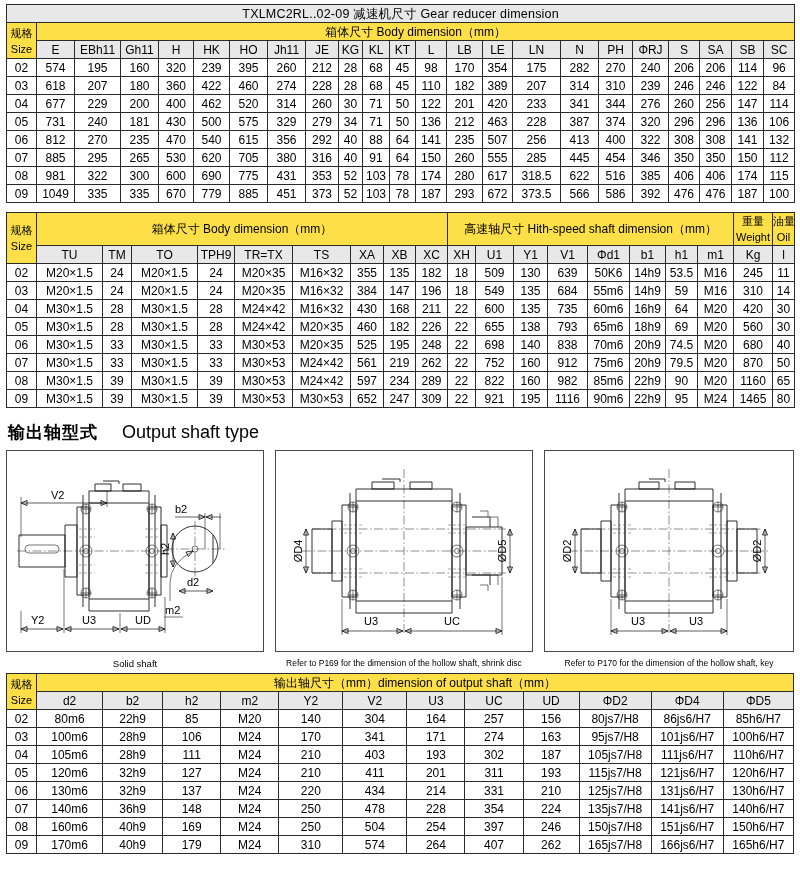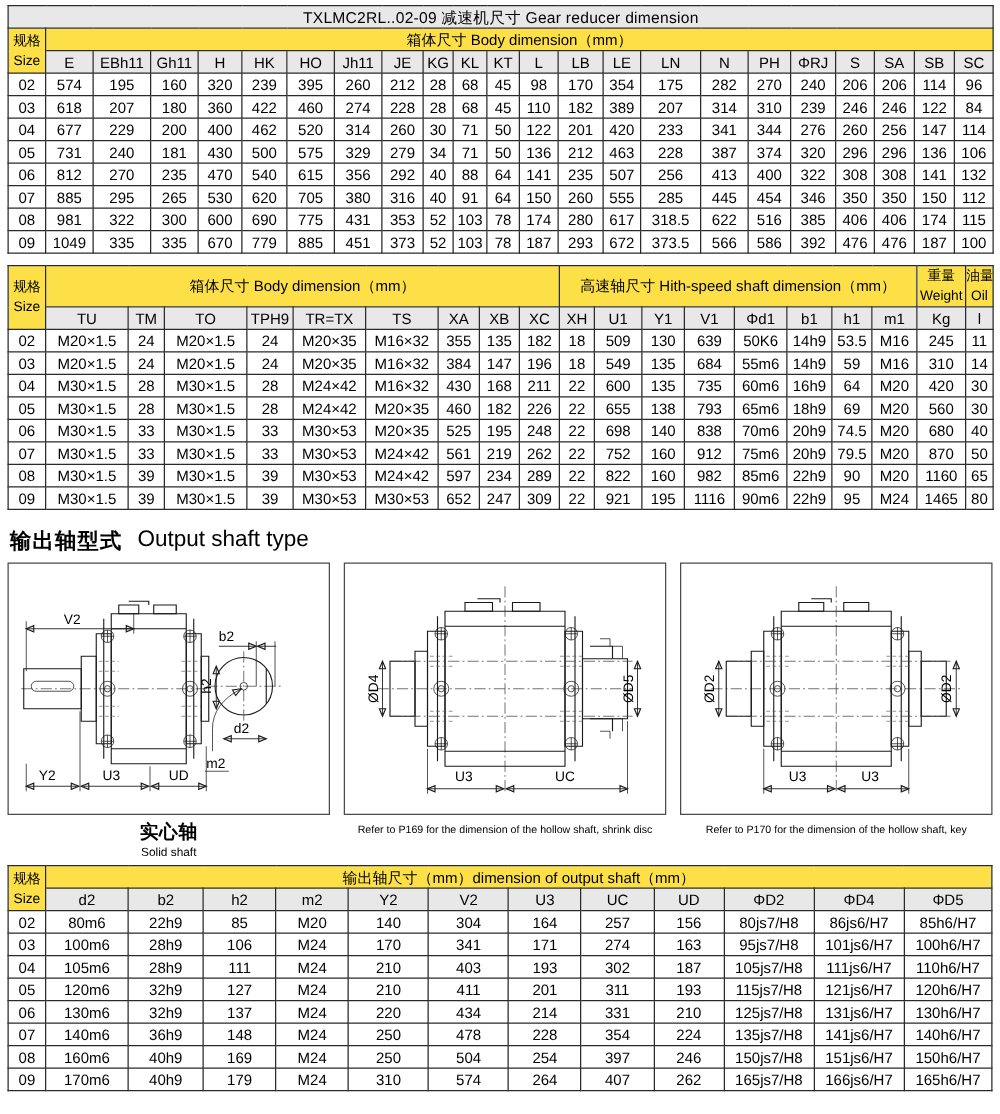--- a/index.html
+++ b/index.html
@@ -62,22 +62,22 @@
   }
   .data-row td.sz { background:#ffffff; }
 
   .t2 { margin-top: 9px; }
   .t3 { margin-top: 4px; }
 
   
   .oss-head {
     margin-top: 13px;
     display: flex;
-    align-items: flex-start;
-    gap: 12px;
+    align-items: center;
+    gap: 24px;
     padding-left: 2px;
   }
   .oss-head .cn {
     font-size: 17px; font-weight: bold; letter-spacing: 1px;
   }
   .oss-head .en { font-size: 18px; }
 
   .diagrams {
     margin-top: 6px;
     display: flex;
@@ -872,21 +872,20 @@
         <line class="lnt" x1="66" y1="148" x2="66" y2="184"></line>
         <line class="lnt" x1="182" y1="148" x2="182" y2="184"></line>
         <text class="lbl" x="86" y="174">U3</text>
         <text class="lbl" x="144" y="174">U3</text>
       </svg>
     </div>
   </div>
 
   <div class="captions">
     <div class="cap c1">
-      <span class="cn">实心轴</span>
       <span class="en">Solid shaft</span>
     </div>
     <div class="cap c2">
       <span class="en">Refer to P169 for the dimension of the hollow shaft, shrink disc</span>
     </div>
     <div class="cap c3">
       <span class="en">Refer to P170 for the dimension of the hollow shaft, key</span>
     </div>
   </div>
 

